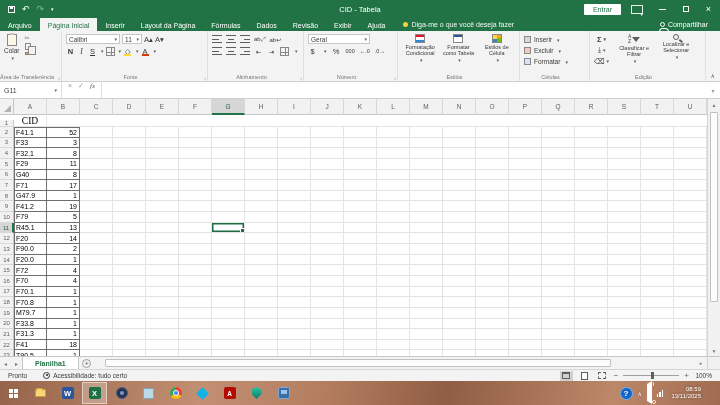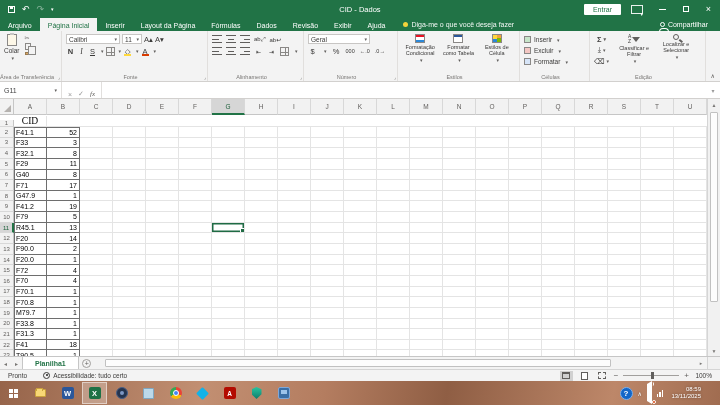--- a/index.html
+++ b/index.html
@@ -79,21 +79,21 @@
   .edcol { display:flex; flex-direction:column; gap:1px; margin-right:4px; }
   .edbig { width:42px; display:flex; flex-direction:column; align-items:center; gap:1px; cursor:pointer; text-align:center; }
   .funnel { width:0; height:0; border-left:4px solid transparent; border-right:4px solid transparent; border-top:5px solid #605e5c; }
   .mag { width:6px; height:6px; border:1.5px solid #605e5c; border-radius:50%; position:relative; }
   .mag::after { content:''; position:absolute; left:5px; top:5px; width:4px; height:1.5px; background:#605e5c; transform:rotate(40deg); }
 
   
   .fbar { position:absolute; top:82px; left:0; right:0; height:17px; background:#fff; border-bottom:1px solid #d2d0ce;
           display:flex; align-items:stretch; z-index:27; font-size:7px; color:#444; }
   .namebox { width:62px; display:flex; align-items:center; justify-content:space-between; padding:0 4px; border-right:1px solid #e1dfdd; }
-  .fbtns { display:flex; align-items:flex-end; gap:6px; padding:0 6px; border-right:1px solid #e1dfdd; color:#9a9a9a; }
+  .fbtns { display:flex; align-items:flex-start; gap:6px; padding:0 6px; border-right:1px solid #e1dfdd; color:#9a9a9a; }
   .fx { font-family:"Liberation Serif",serif; font-style:italic; color:#605e5c; }
   .finput { flex:1; display:flex; align-items:center; padding-left:5px; }
   .fexp { width:14px; display:flex; align-items:center; justify-content:center; color:#9a9a9a; font-size:6px; }
 
   
   .sheet { position:absolute; top:99px; left:0; width:707px; bottom:49px; overflow:hidden; background:#fff; }
   .colheads { display:flex; height:16px; }
   .corner { width:14px; height:16px; background:#f2f2f2; border-right:1px solid #c6c6c6; border-bottom:1px solid #c6c6c6; position:relative; }
   .corner::after { content:''; position:absolute; right:2px; bottom:2px; width:0; height:0;
                    border-left:7px solid transparent; border-bottom:7px solid #b5b2af; }
@@ -198,21 +198,21 @@
 
 <div id="app">
 
   <div class="titlebar">
     <div class="qat">
       <span class="floppy"></span>
       <span class="gl">↶</span>
       <span class="gl dim">↷</span>
       <span class="gl" style="font-size:5px">▾</span>
     </div>
-    <div class="tb-title">CID - Dados</div>
+    <div class="tb-title">CID - Tabela</div>
     <div class="tb-right">
       <span class="signin">Entrar</span>
       <span class="ribopt"></span>
       <span class="winbtn">
           <span class="minbar"></span>
         </span>
       <span class="winbtn">
           <span class="restore"></span>
         </span>
       <span class="winbtn">×</span>

